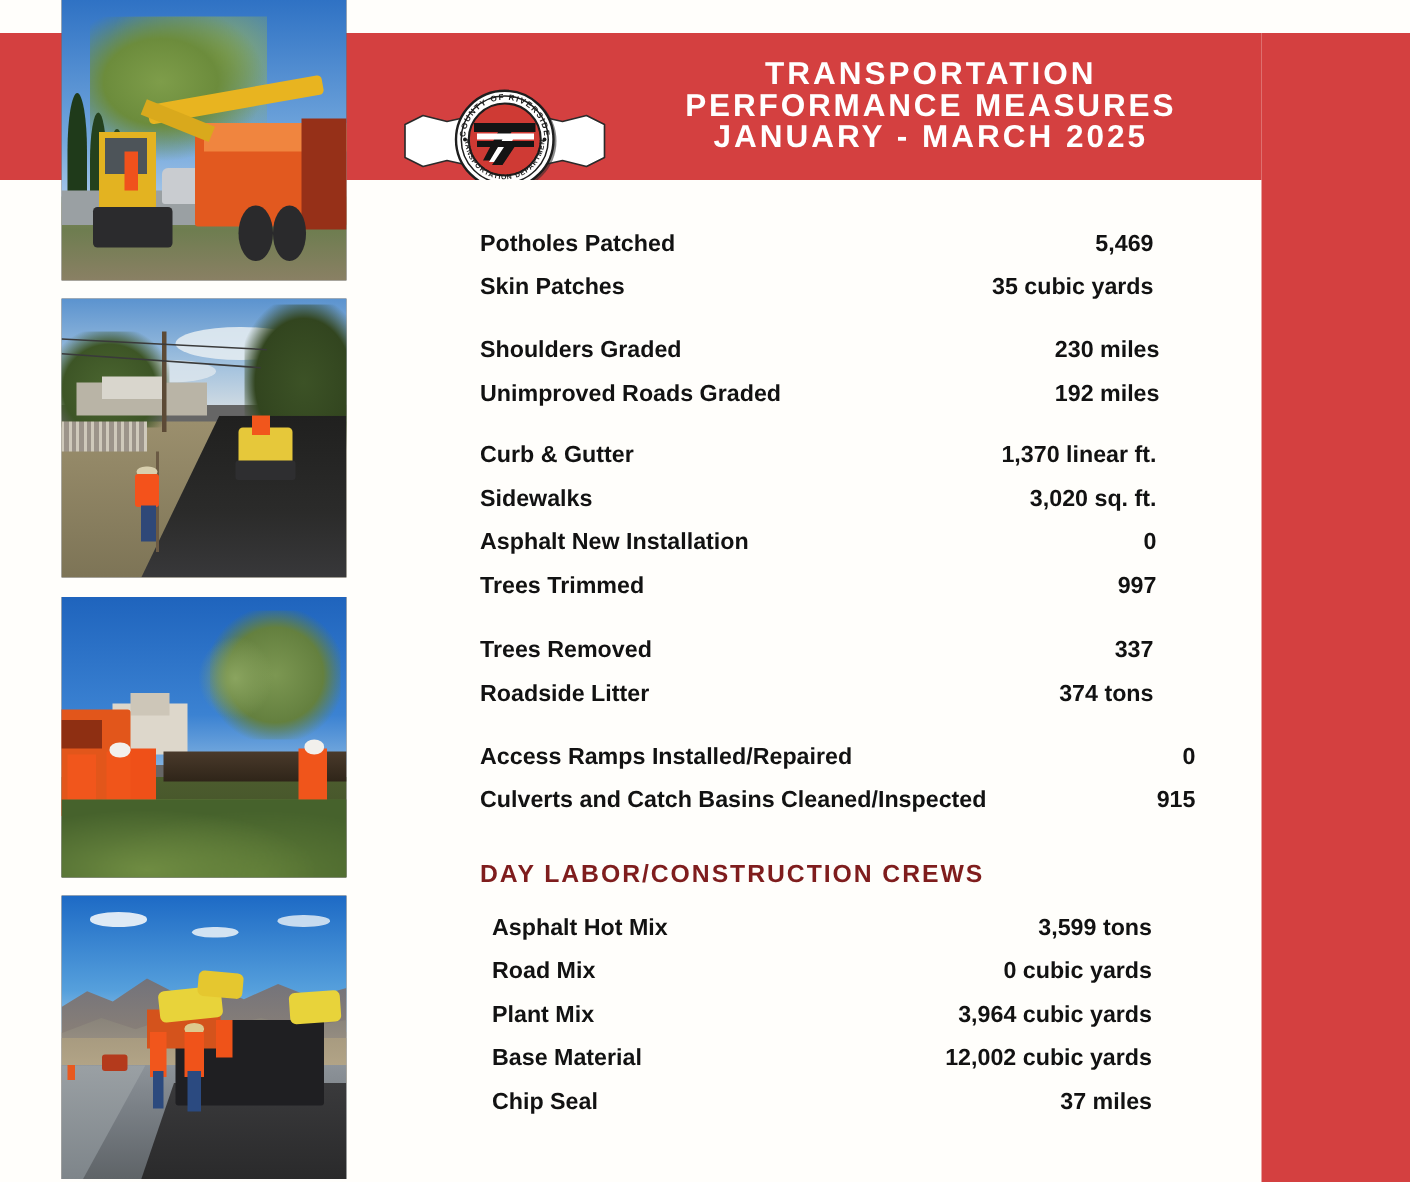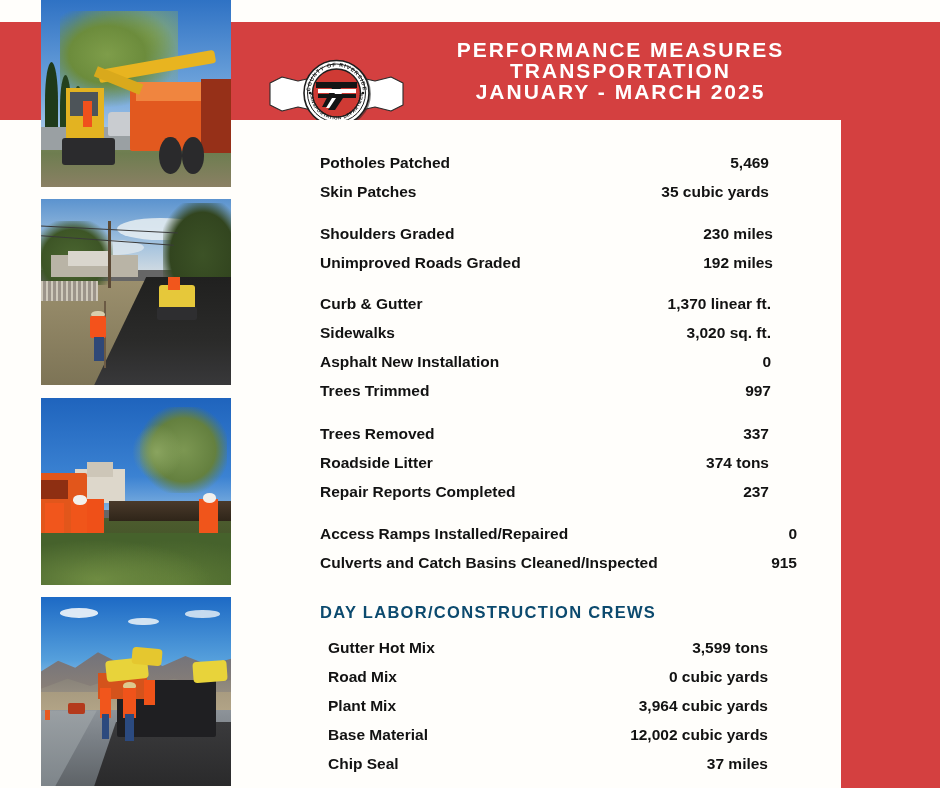--- a/index.html
+++ b/index.html
@@ -232,21 +232,21 @@
 
   
   .g1 { margin: 28px 72px 0 89px; }
   .g2 { margin: 13px 68px 0 89px; }
   .g3 { margin: 12px 70px 0 89px; }
   .g4 { margin: 14px 72px 0 89px; }
   .g5 { margin: 13px 44px 0 89px; }
 
   .section-title {
     margin: 25px 0 0 89px;
-    color: #0c4a6e;
+    color: #7f1d1d;
     font-weight: bold;
     font-size: 16.5px;
     letter-spacing: 1.3px;
     line-height: 20px;
   }
 
   .g6 { margin: 11px 73px 0 97px; }
   .g6 .row { line-height: 29px; }
 
   
@@ -288,22 +288,22 @@
         </text>
         <text font-family="Liberation Sans, sans-serif" font-size="4.6" font-weight="bold" fill="#1a1a1a" letter-spacing="0.6">
           <textPath href="#ringBot" startOffset="50%" text-anchor="middle">TRANSPORTATION DEPARTMENT</textPath>
         </text>
         <circle cx="42" cy="38" r="1.3" fill="#1a1a1a"></circle>
         <circle cx="95" cy="38" r="1.3" fill="#1a1a1a"></circle>
       </svg>
     </div>
 
     <div class="banner-title">
+      <div class="line line1">TRANSPORTATION</div>
       <div class="line line2">PERFORMANCE MEASURES</div>
-      <div class="line line1">TRANSPORTATION</div>
       <div class="line line3">JANUARY - MARCH 2025</div>
     </div>
   </div>
 
   <div class="photo-col">
 
     <div class="photo photo-1">
       <div class="ph">
         <div class="sky p1-sky"></div>
         <div class="blob p1-trees"></div>
@@ -449,42 +449,38 @@
 
     <div class="group g4">
       <div class="row">
         <span class="label">Trees Removed</span>
         <span class="value">337</span>
       </div>
       <div class="row">
         <span class="label">Roadside Litter</span>
         <span class="value">374 tons</span>
       </div>
-      <div class="row">
-        <span class="label">Repair Reports Completed</span>
-        <span class="value">237</span>
-      </div>
     </div>
 
     <div class="group g5">
       <div class="row">
         <span class="label">Access Ramps Installed/Repaired</span>
         <span class="value">0</span>
       </div>
       <div class="row">
         <span class="label">Culverts and Catch Basins Cleaned/Inspected</span>
         <span class="value">915</span>
       </div>
     </div>
 
     <div class="section-title">DAY LABOR/CONSTRUCTION CREWS</div>
 
     <div class="group g6">
       <div class="row">
-        <span class="label">Gutter Hot Mix</span>
+        <span class="label">Asphalt Hot Mix</span>
         <span class="value">3,599 tons</span>
       </div>
       <div class="row">
         <span class="label">Road Mix</span>
         <span class="value">0 cubic yards</span>
       </div>
       <div class="row">
         <span class="label">Plant Mix</span>
         <span class="value">3,964 cubic yards</span>
       </div>

